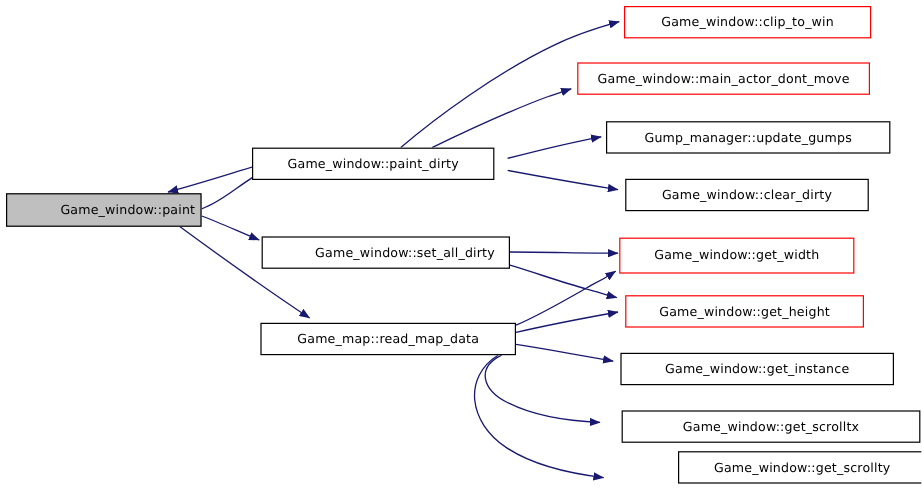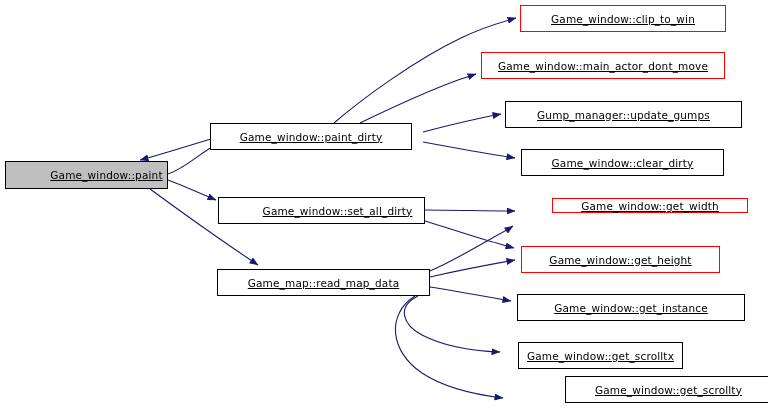--- a/index.html
+++ b/index.html
@@ -38,21 +38,20 @@
   }
   .node.red {
     border-color: #ff0000;
   }
   .node.root {
     background: #bfbfbf;
     border-color: #000000;
   }
   .node-label {
     pointer-events: none;
-    text-decoration: underline;
   }
 </style>
 </head>
 <body>
 
 <div id="canvas">
 
   <svg id="edge-layer" viewBox="0 0 768 419" xmlns="http://www.w3.org/2000/svg">
     <defs>
       <marker id="arrowhead" markerWidth="9" markerHeight="7" refX="8.5" refY="3.5" orient="auto" markerUnits="userSpaceOnUse">
@@ -96,30 +95,30 @@
       </div>
       <div class="node red" style="left: 481px; top: 52px; width: 244px; height: 27px;">
         <span class="node-label">Game_window::main_actor_dont_move</span>
       </div>
       <div class="node" style="left: 505px; top: 101px; width: 237px; height: 27px; text-align: right;">
         <span class="node-label">Gump_manager::update_gumps</span>
       </div>
       <div class="node" style="left: 521px; top: 149px; width: 203px; height: 27px;">
         <span class="node-label">Game_window::clear_dirty</span>
       </div>
-      <div class="node red" style="left: 552px; top: 198px; width: 196px; height: 15px; text-align: right;">
+      <div class="node red" style="left: 516px; top: 198px; width: 196px; height: 30px; text-align: right;">
         <span class="node-label">Game_window::get_width</span>
       </div>
       <div class="node red" style="left: 521px; top: 246px; width: 199px; height: 27px;">
         <span class="node-label">Game_window::get_height</span>
       </div>
       <div class="node" style="left: 517px; top: 294px; width: 228px; height: 27px;">
         <span class="node-label">Game_window::get_instance</span>
       </div>
-      <div class="node" style="left: 518px; top: 342px; width: 165px; height: 27px;">
+      <div class="node" style="left: 518px; top: 342px; width: 249px; height: 27px;">
         <span class="node-label">Game_window::get_scrolltx</span>
       </div>
       <div class="node" style="left: 518px; top: 376px; width: 207px; height: 27px; margin-left: 47px;">
         <span class="node-label">Game_window::get_scrollty</span>
       </div>
     </div>
 
 </div>
 
 </body></html>

